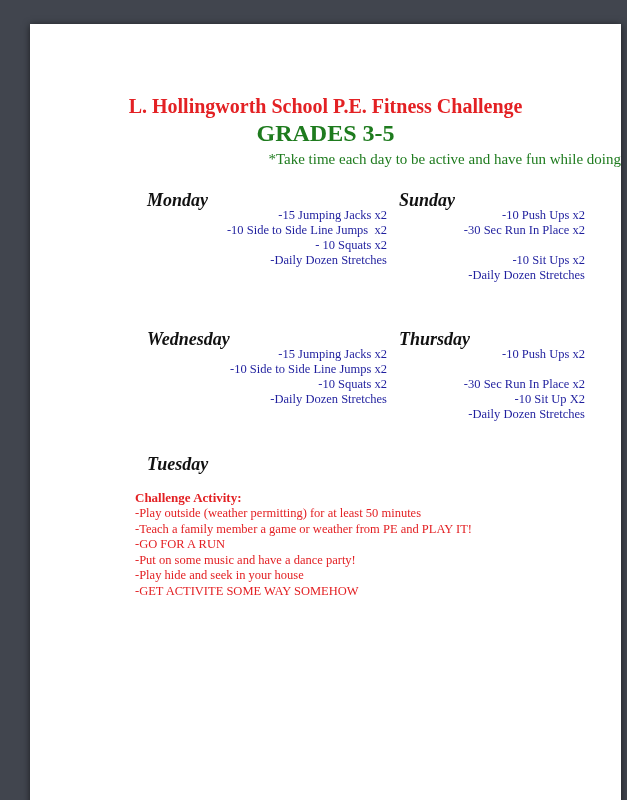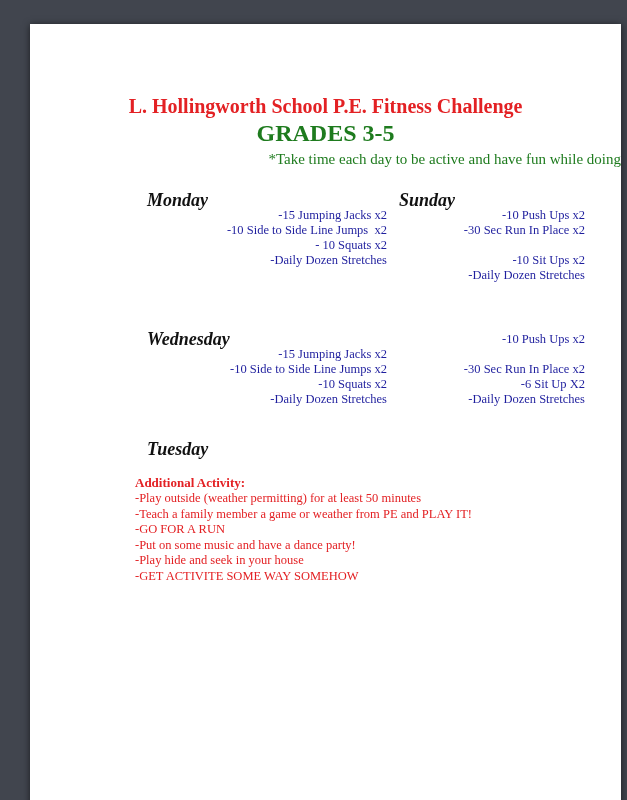--- a/index.html
+++ b/index.html
@@ -126,35 +126,36 @@
 
       <div class="day-block">
         <div class="day-name">Wednesday</div>
         <div class="day-line">-15 Jumping Jacks x2</div>
         <div class="day-line">-10 Side to Side Line Jumps x2</div>
         <div class="day-line">-10 Squats x2</div>
         <div class="day-line">-Daily Dozen Stretches</div>
       </div>
 
       <div class="day-block">
+        <div class="day-name">Thursday</div>
         <div class="day-line">-10 Push Ups x2</div>
         <div class="day-line"></div>
         <div class="day-line">-30 Sec Run In Place x2</div>
-        <div class="day-line">-6 Sit Up X2</div>
+        <div class="day-line">-10 Sit Up X2</div>
         <div class="day-line">-Daily Dozen Stretches</div>
       </div>
 
     </div>
 
     <div class="day-block friday">
       <div class="day-name">Tuesday</div>
     </div>
 
     <div class="additional">
-      <div class="additional-heading">Additional Activity:</div>
+      <div class="additional-heading">Challenge Activity:</div>
       <div class="additional-line">-Play outside (weather permitting) for at least 50 minutes</div>
       <div class="additional-line">-Teach a family member a game or weather from PE and PLAY IT!</div>
       <div class="additional-line">-GO FOR A RUN</div>
       <div class="additional-line">-Put on some music and have a dance party!</div>
       <div class="additional-line">-Play hide and seek in your house</div>
       <div class="additional-line">-GET ACTIVITE SOME WAY SOMEHOW</div>
     </div>
 
   </div>
 

